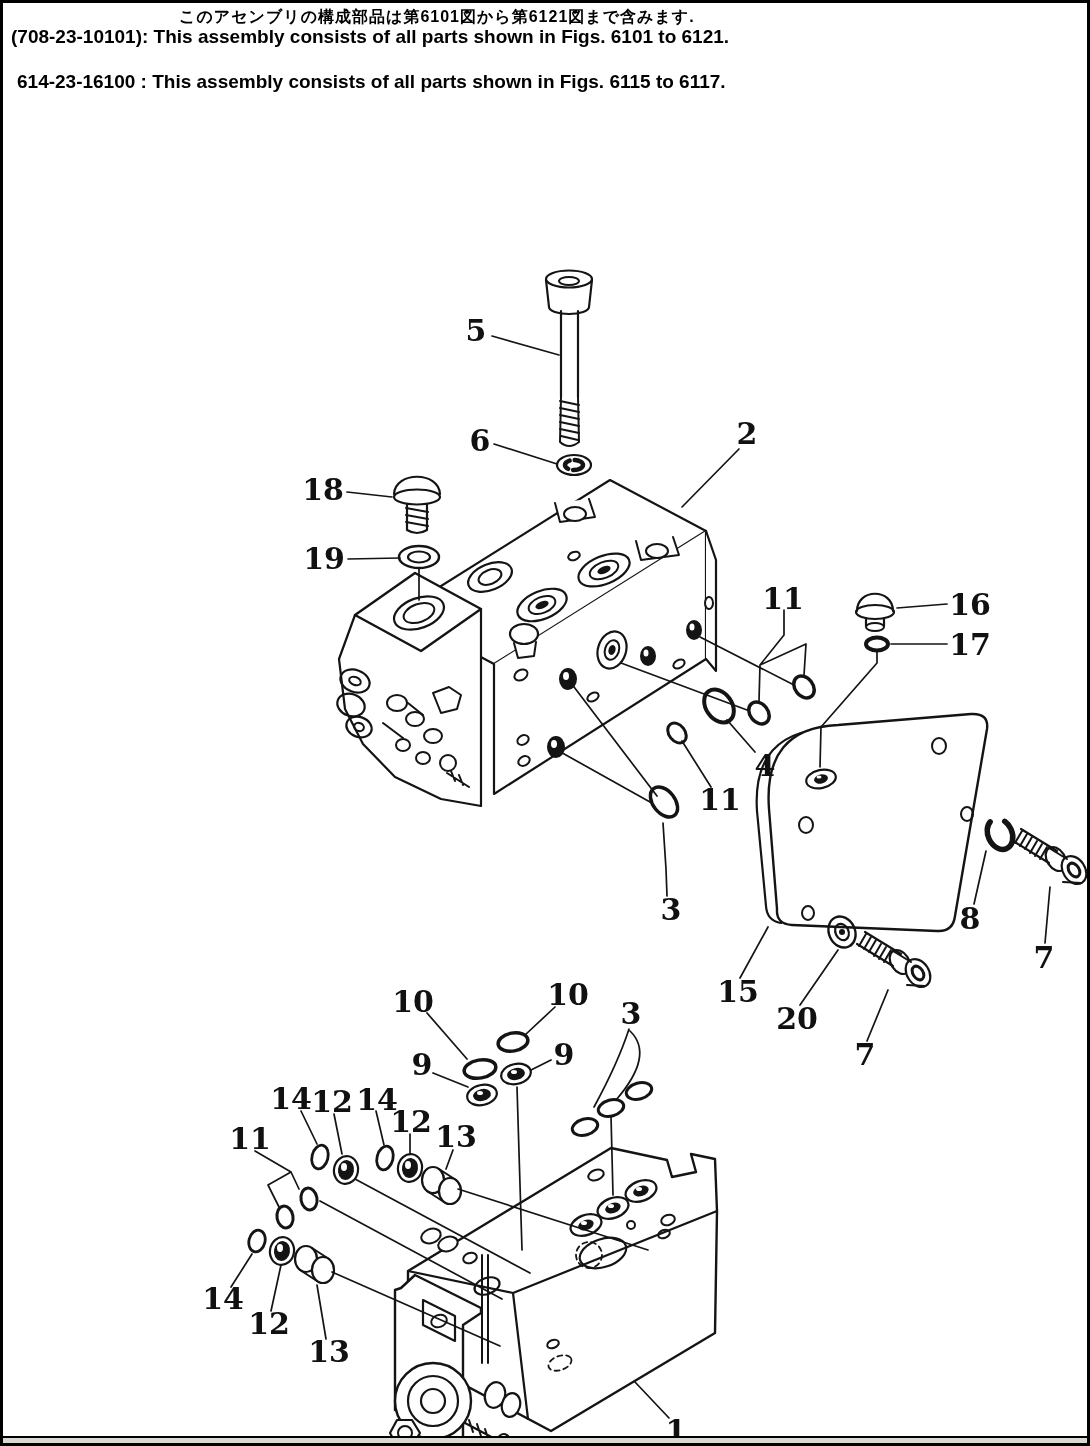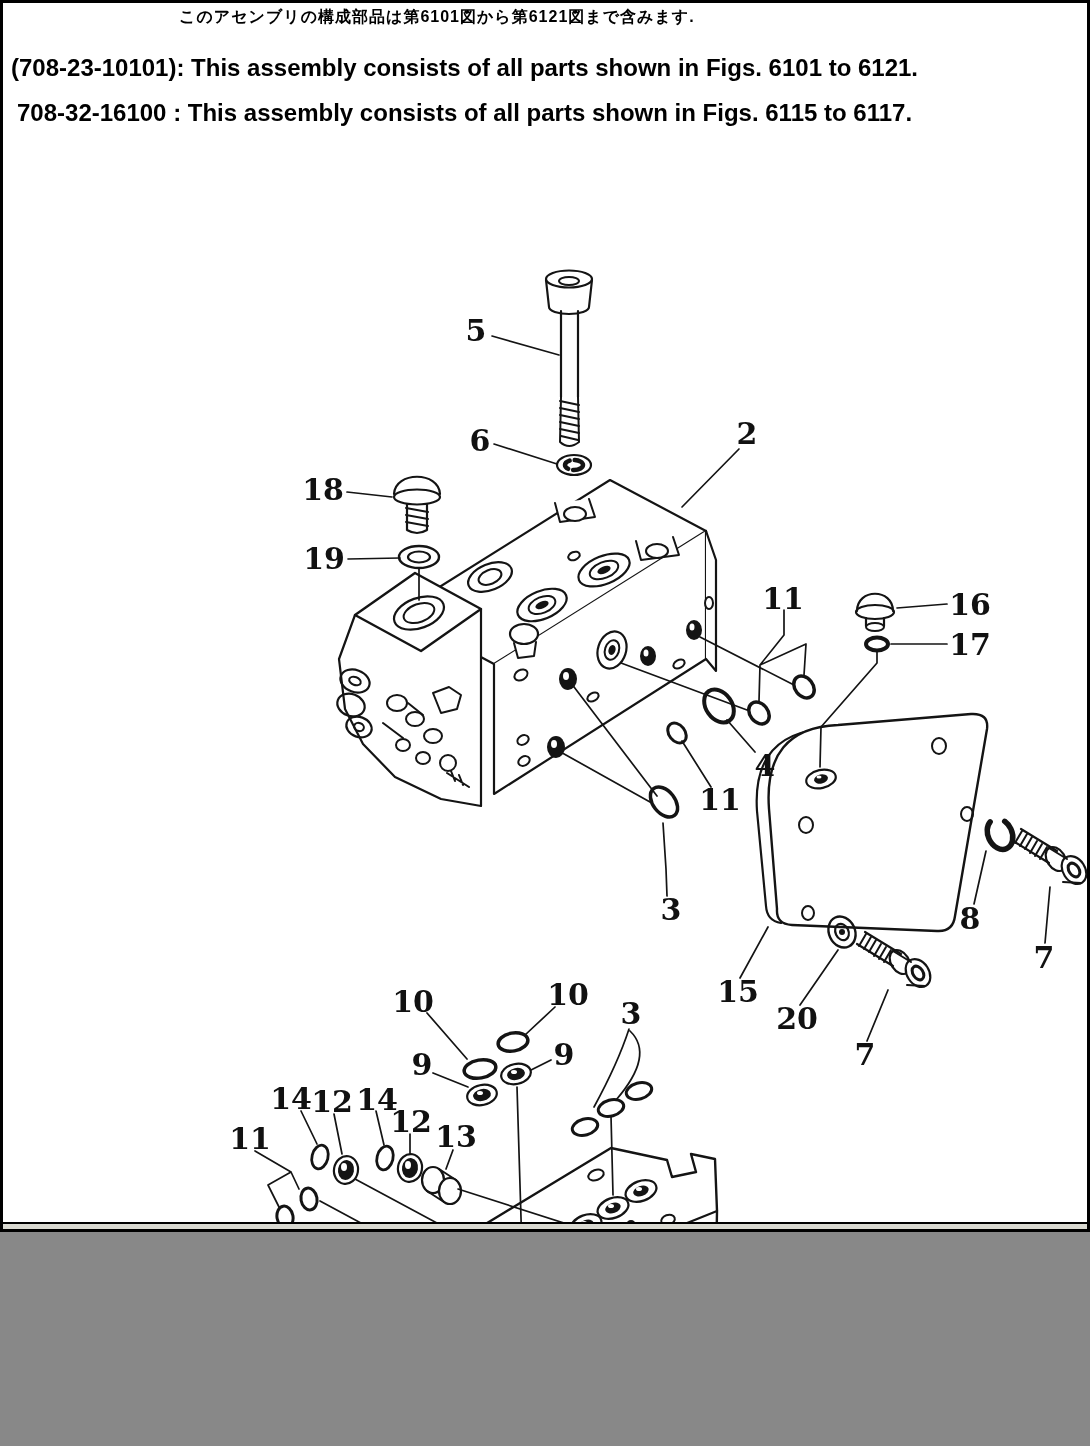--- a/index.html
+++ b/index.html
@@ -1,40 +1,40 @@
 <!DOCTYPE html>
 <html><head>
 <meta charset="utf-8">
 <style>
   html,body{margin:0;padding:0;background:#888;}
-  .page{position:relative;width:1090px;height:1232px;background:#ffffff;
+  .page{position:relative;width:1090px;height:1446px;background:#ffffff;
         box-sizing:border-box;border:3px solid #000;overflow:hidden;
         font-family:"Liberation Sans",sans-serif;}
   .hdr{position:absolute;color:#000;font-weight:bold;white-space:nowrap;}
   .hdr.jp{font-size:16px;letter-spacing:1px;}
-  .hdr.en{font-size:24px;letter-spacing:0;margin-top:28px;}
+  .hdr.en{font-size:19px;letter-spacing:0;}
   #jp1{top:4px;left:176px;}
   #en1{top:23px;left:8px;}
   #jp2{top:50px;left:176px;}
   #en2{top:68px;left:14px;}
   svg{position:absolute;left:0;top:0;}
   .art{stroke:#141414;fill:none;stroke-width:2.2;stroke-linecap:round;stroke-linejoin:round;}
   .thin{stroke-width:1.7;}
   .lbl{font-family:"DejaVu Serif","Liberation Serif",serif;font-weight:700;font-size:30px;
        fill:#111;text-anchor:middle;}
   .strip{position:absolute;left:0;right:0;bottom:0;height:5px;background:#d9d9d1;border-top:2px solid #000;}
 </style>
 </head>
 <body>
 
 <div class="page">
 
   <div class="hdr jp" id="jp1">このアセンブリの構成部品は第6101図から第6121図まで含みます.</div>
   <div class="hdr en" id="en1">(708-23-10101): This assembly consists of all parts shown in Figs. 6101 to 6121.</div>
-  <div class="hdr en" id="en2">708-32-16100 : This assembly consists of all parts shown in Figs. 6115 to 6117.</div>
+  <div class="hdr en" id="en2">614-23-16100 : This assembly consists of all parts shown in Figs. 6115 to 6117.</div>
 
   <svg width="1090" height="1446" viewBox="0 0 1090 1446">
 
     <g class="art">
       <path d="M395,610 L607,477 L703,528 L491,661 Z" fill="#fff"></path>
       <path d="M491,661 L491,791 L703,656 L703,528" fill="#fff"></path>
       <path d="M703,528 L713,557 L713,668 L703,656" fill="#fff"></path>
 
       <ellipse cx="487" cy="574" rx="23" ry="13" transform="rotate(-22 487 574)"></ellipse>
       <ellipse cx="487" cy="574" rx="12" ry="7" transform="rotate(-22 487 574)" stroke-width="2"></ellipse>

